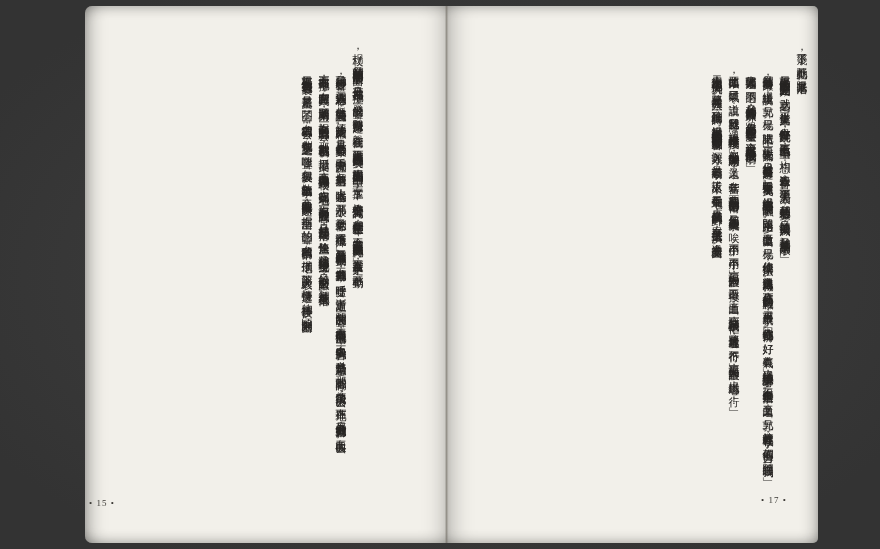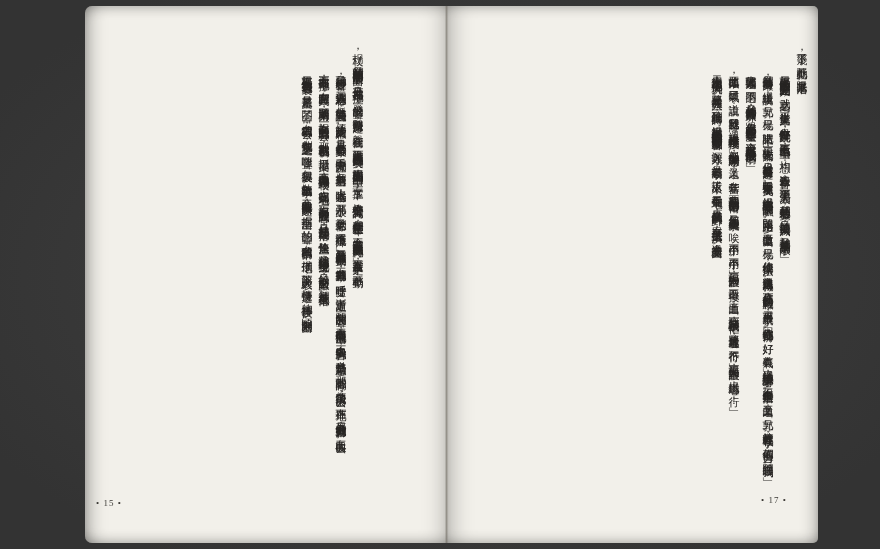--- a/index.html
+++ b/index.html
@@ -89,21 +89,21 @@
   .pagenum {
     position: absolute;
     font-family: "Liberation Serif", "DejaVu Serif", serif;
     font-size: 9px;
     color: #3a3834;
     letter-spacing: 1px;
     white-space: nowrap;
     z-index: 2;
   }
   .pagenum-left {
-    left: 11px;
+    left: 4px;
     top: 492px;
   }
   .pagenum-right {
     left: 314px;
     top: 489px;
   }
 </style>
 </head>
 <body>
 

